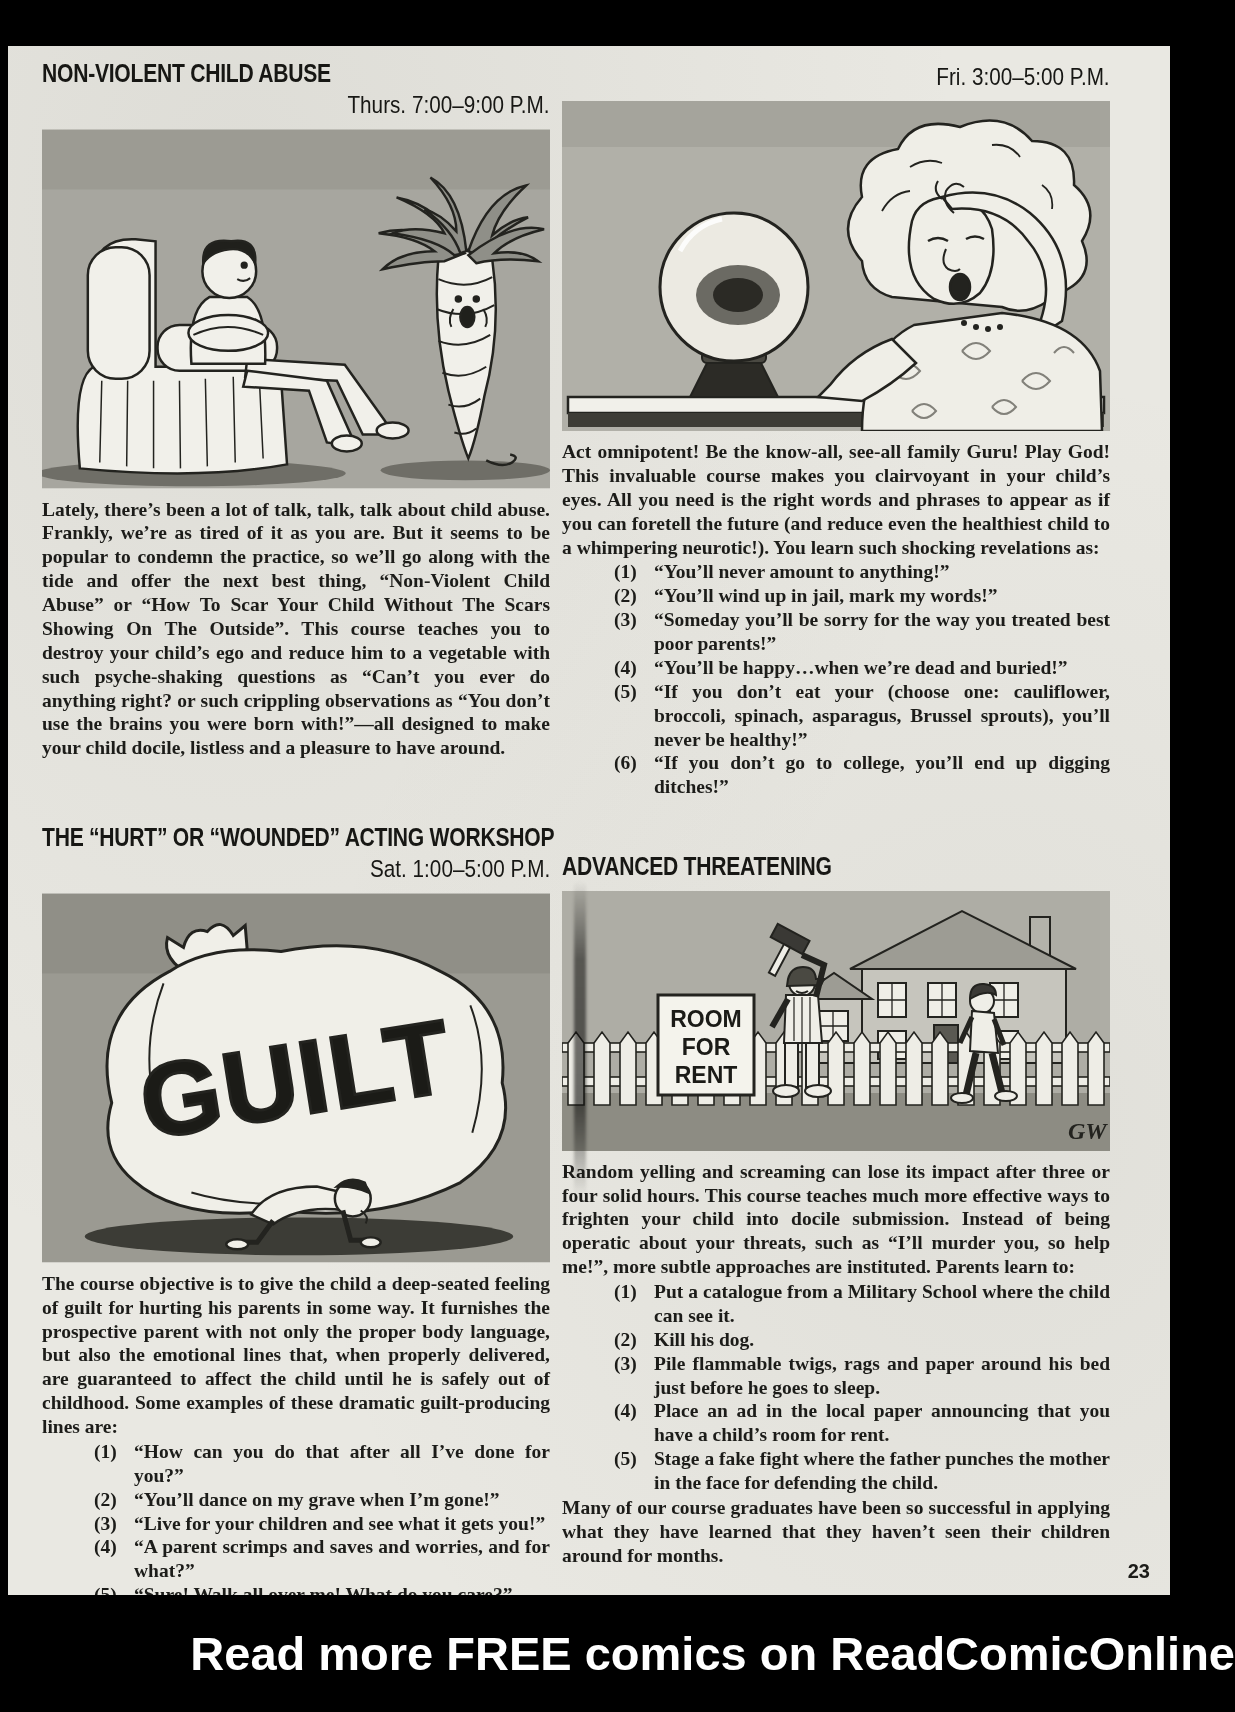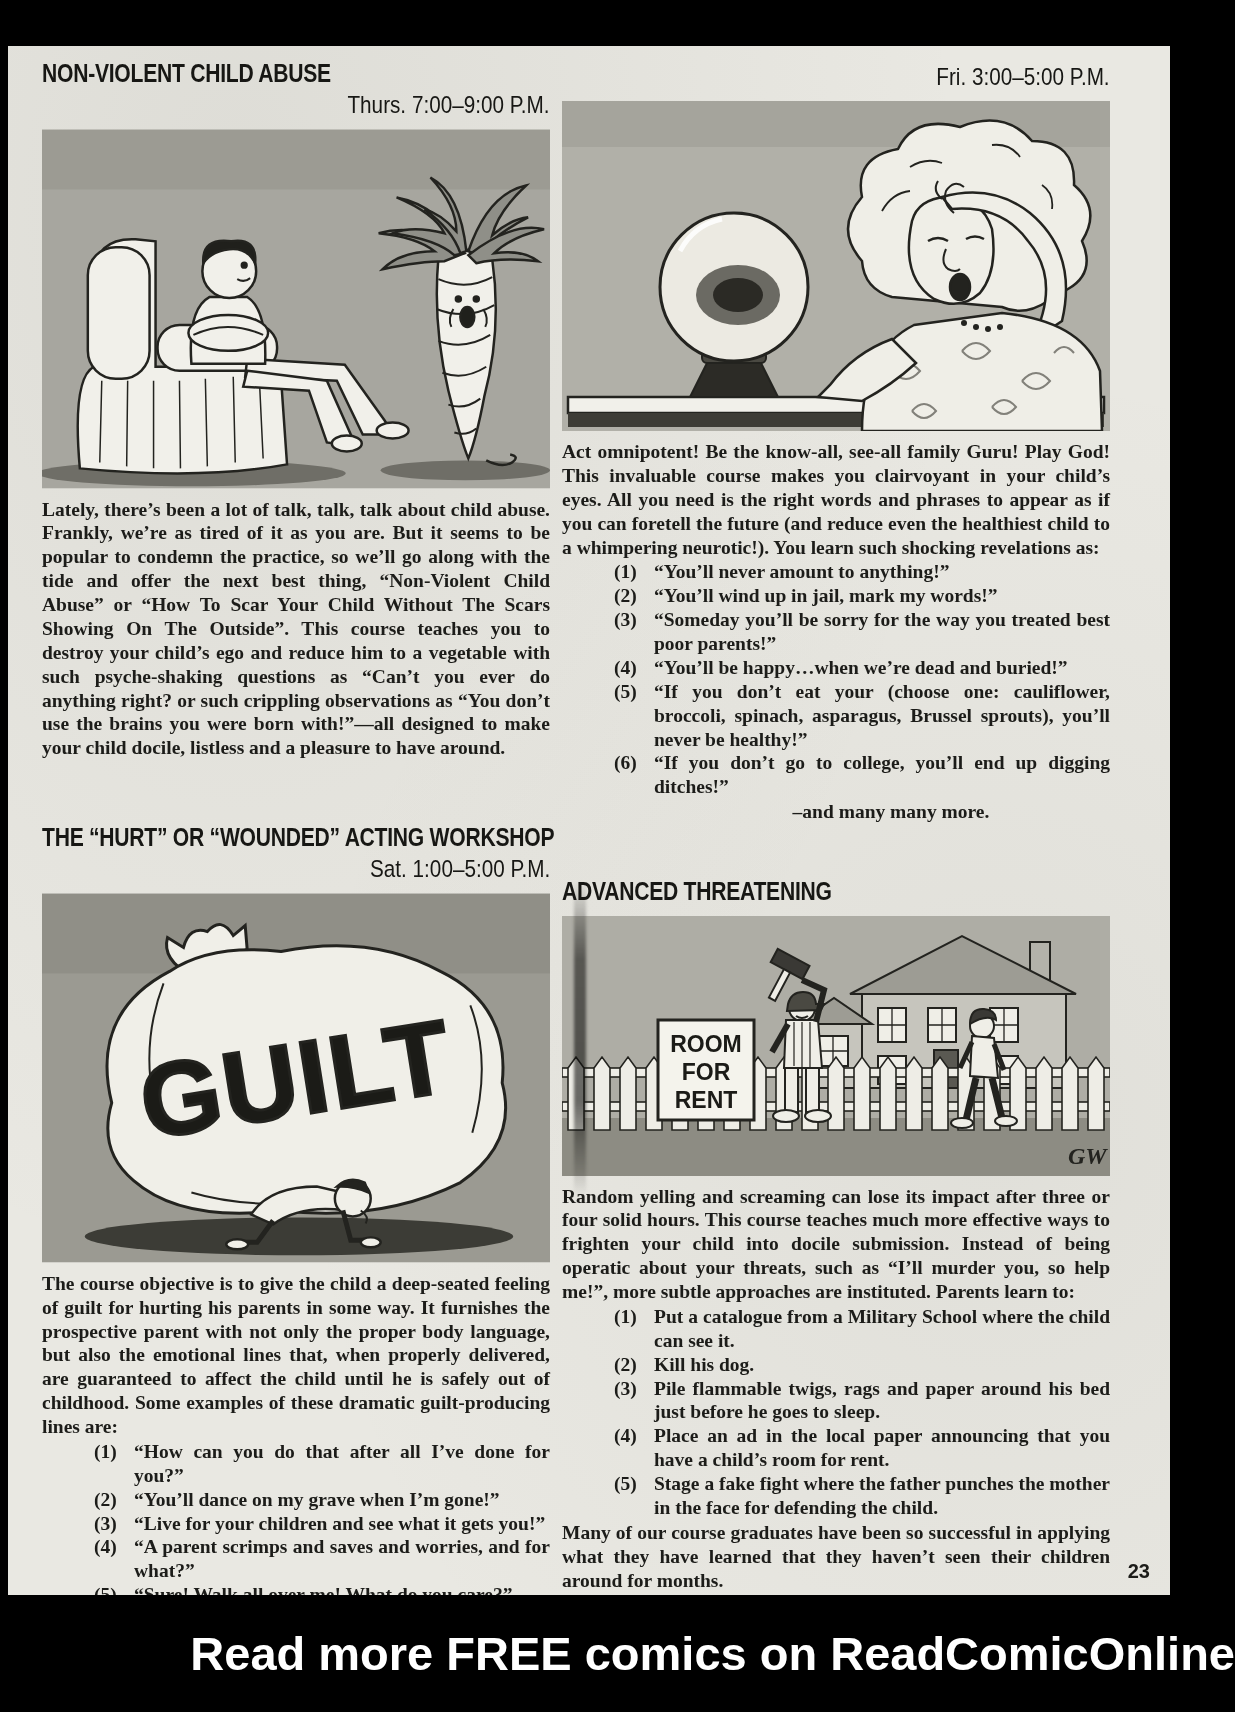--- a/index.html
+++ b/index.html
@@ -217,21 +217,20 @@
             </li>
           <li>
               <span class="num">(5)</span>
               <span class="itext">“If you don’t eat your (choose one: cauliflower, broccoli, spinach, asparagus, Brussel sprouts), you’ll never be healthy!”</span>
             </li>
           <li>
               <span class="num">(6)</span>
               <span class="itext">“If you don’t go to college, you’ll end up digging ditches!”</span>
             </li>
         </ol>
-        <p class="cfoot-center">–and many many more.</p>
       </section>
 
       <section class="course-threat">
         <h2 class="ctitle"><span class="squish">ADVANCED THREATENING</span></h2>
         <div class="illus">
           <svg viewBox="0 0 548 260" width="548" height="260">
             <rect width="548" height="260" fill="#aeada5"></rect>
             <rect y="202" width="548" height="58" fill="#8d8c83"></rect>
             <g stroke="#23231f" stroke-width="2" fill="#c6c5bd">
               <rect x="468" y="26" width="20" height="38" fill="#b3b2aa"></rect>

